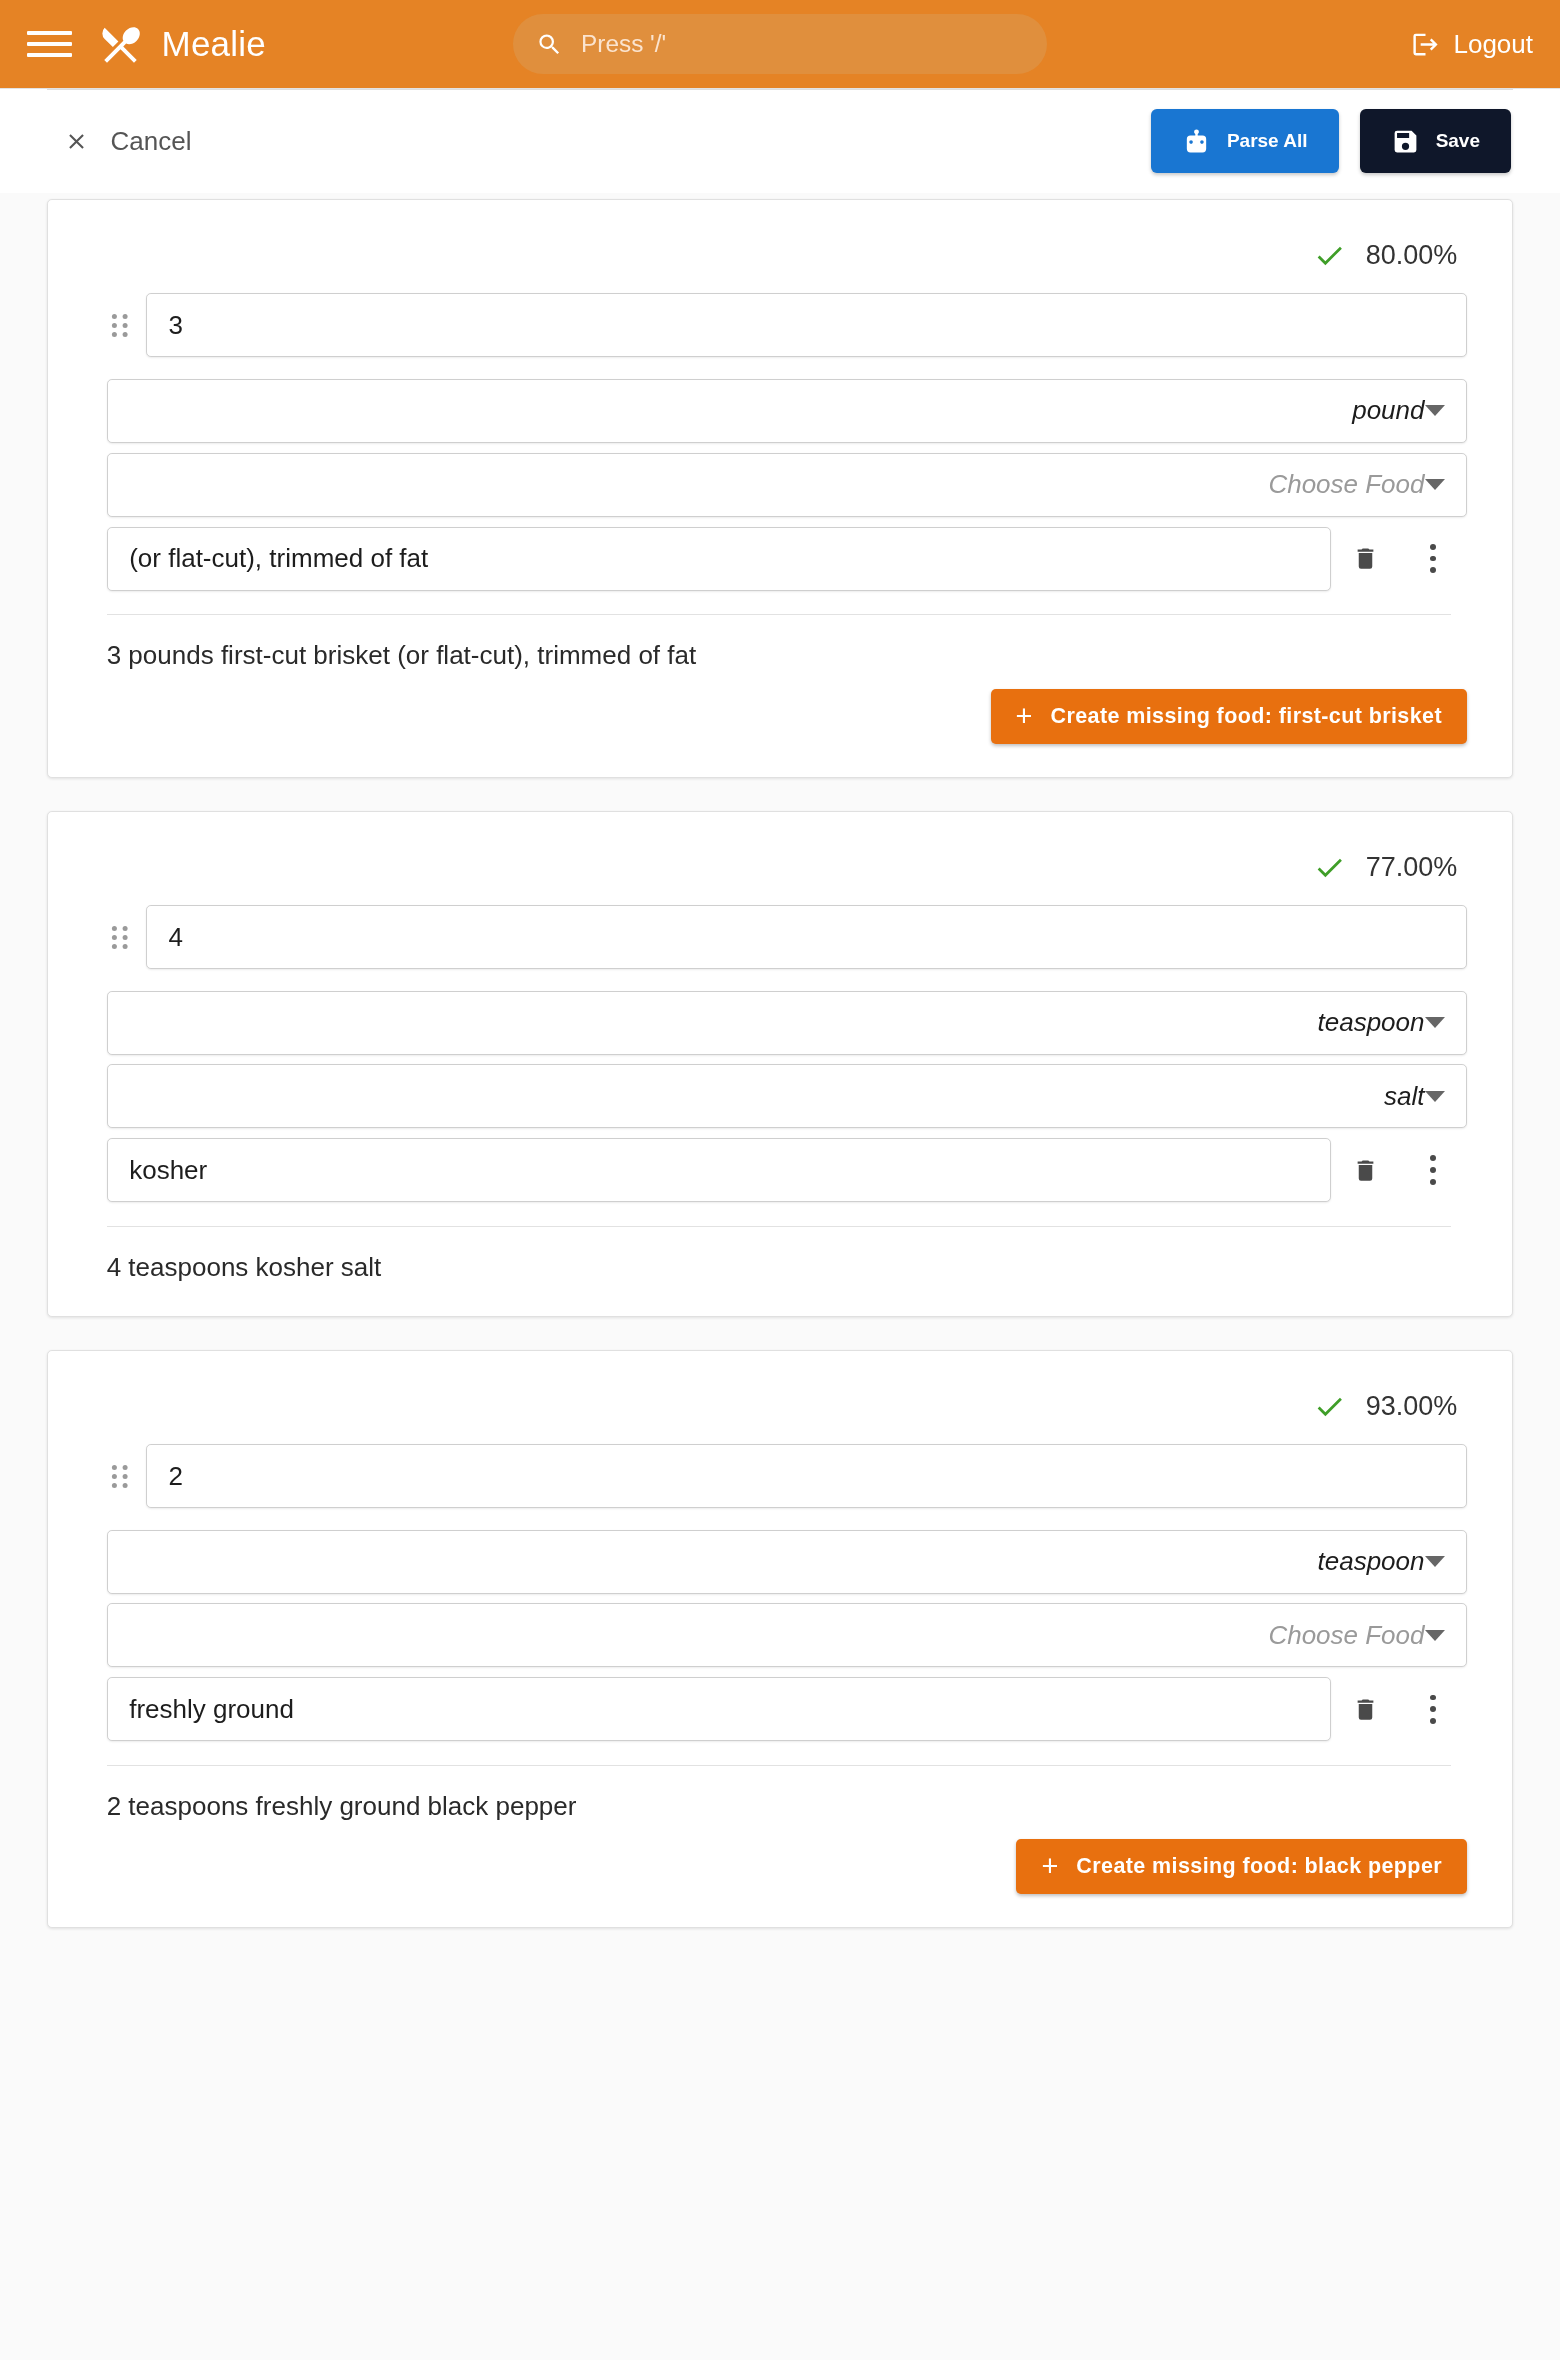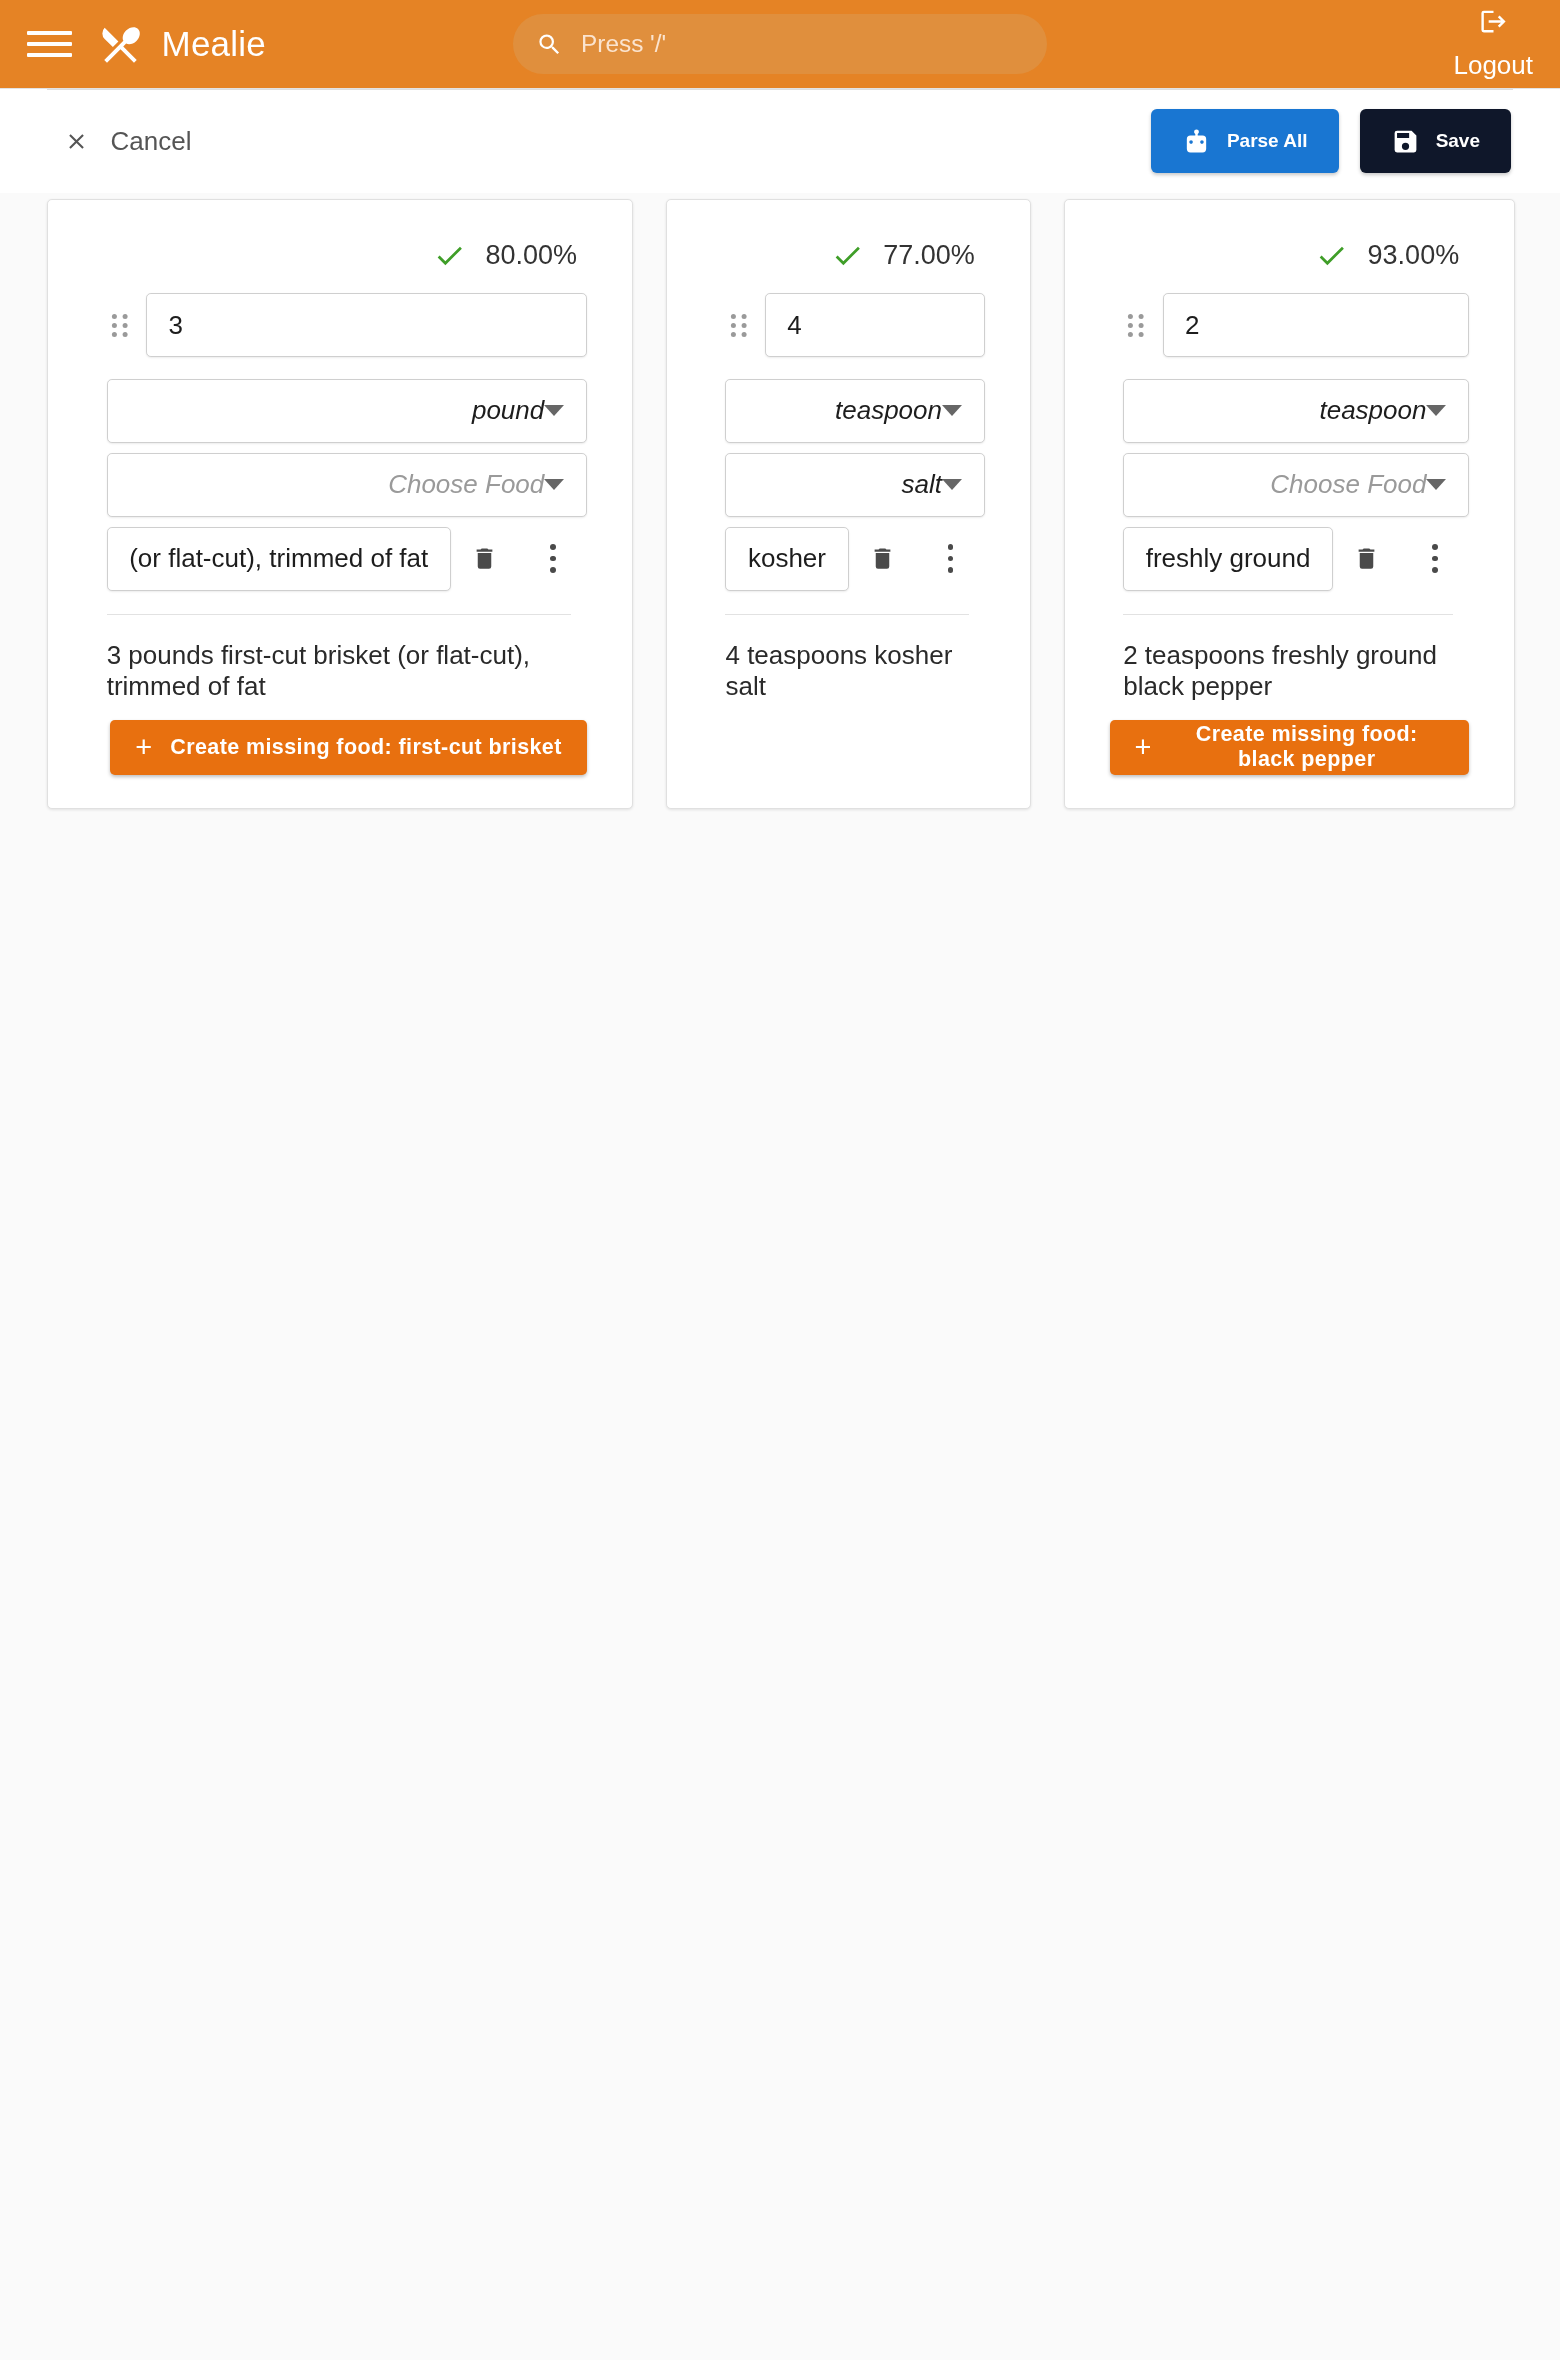--- a/index.html
+++ b/index.html
@@ -77,21 +77,20 @@
     font-family: "Liberation Sans", sans-serif;
   }
   .search-input::placeholder { color: #fbe4cf; opacity: 1; }
   .logout {
     margin-left: auto;
     display: flex;
     align-items: center;
     gap: 13.7px;
     font-size: 26px;
     cursor: pointer;
-    flex-direction: column;
   }
   .logout-icon { width: 29px; height: 29px; }
 
   
   .toolbar {
     height: 105px;
     background: #ffffff;
     border-top: 1px solid #e3e3e3;
     display: flex;
     align-items: center;
@@ -136,21 +135,21 @@
     box-shadow: 0 2px 3.9px rgba(0,0,0,.22);
   }
   .btn-parse { background: #1976d2; }
   .btn-save { background: #0f172a; }
   .btn svg { width: 29px; height: 29px; }
 
   
   .content {
     padding: 5.9px 47px 0 47px;
     display: flex;
-    flex-direction: row;
+    flex-direction: column;
     gap: 33px;
   }
   .card {
     background: #ffffff;
     border: 1px solid #e0e0e0;
     border-radius: 4.9px;
     box-shadow: 0 1px 2.9px rgba(0,0,0,.10);
     padding: 17.6px 45px 33px 45px;
   }
   .conf-row {

